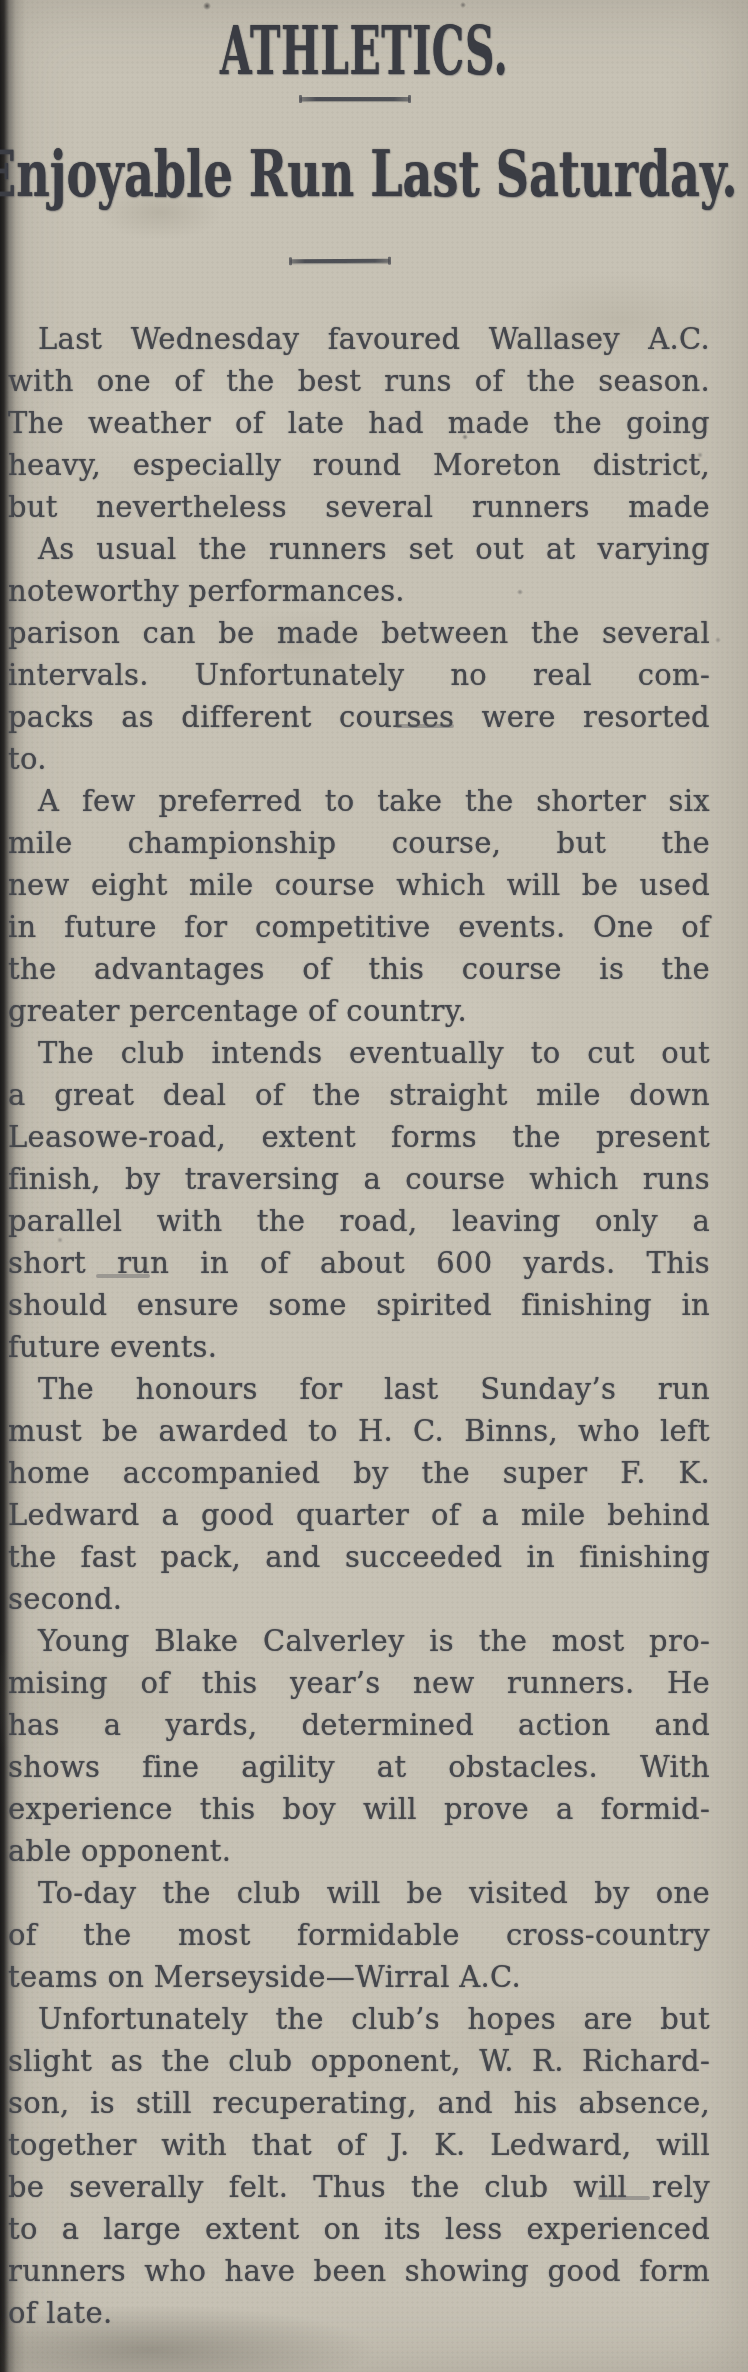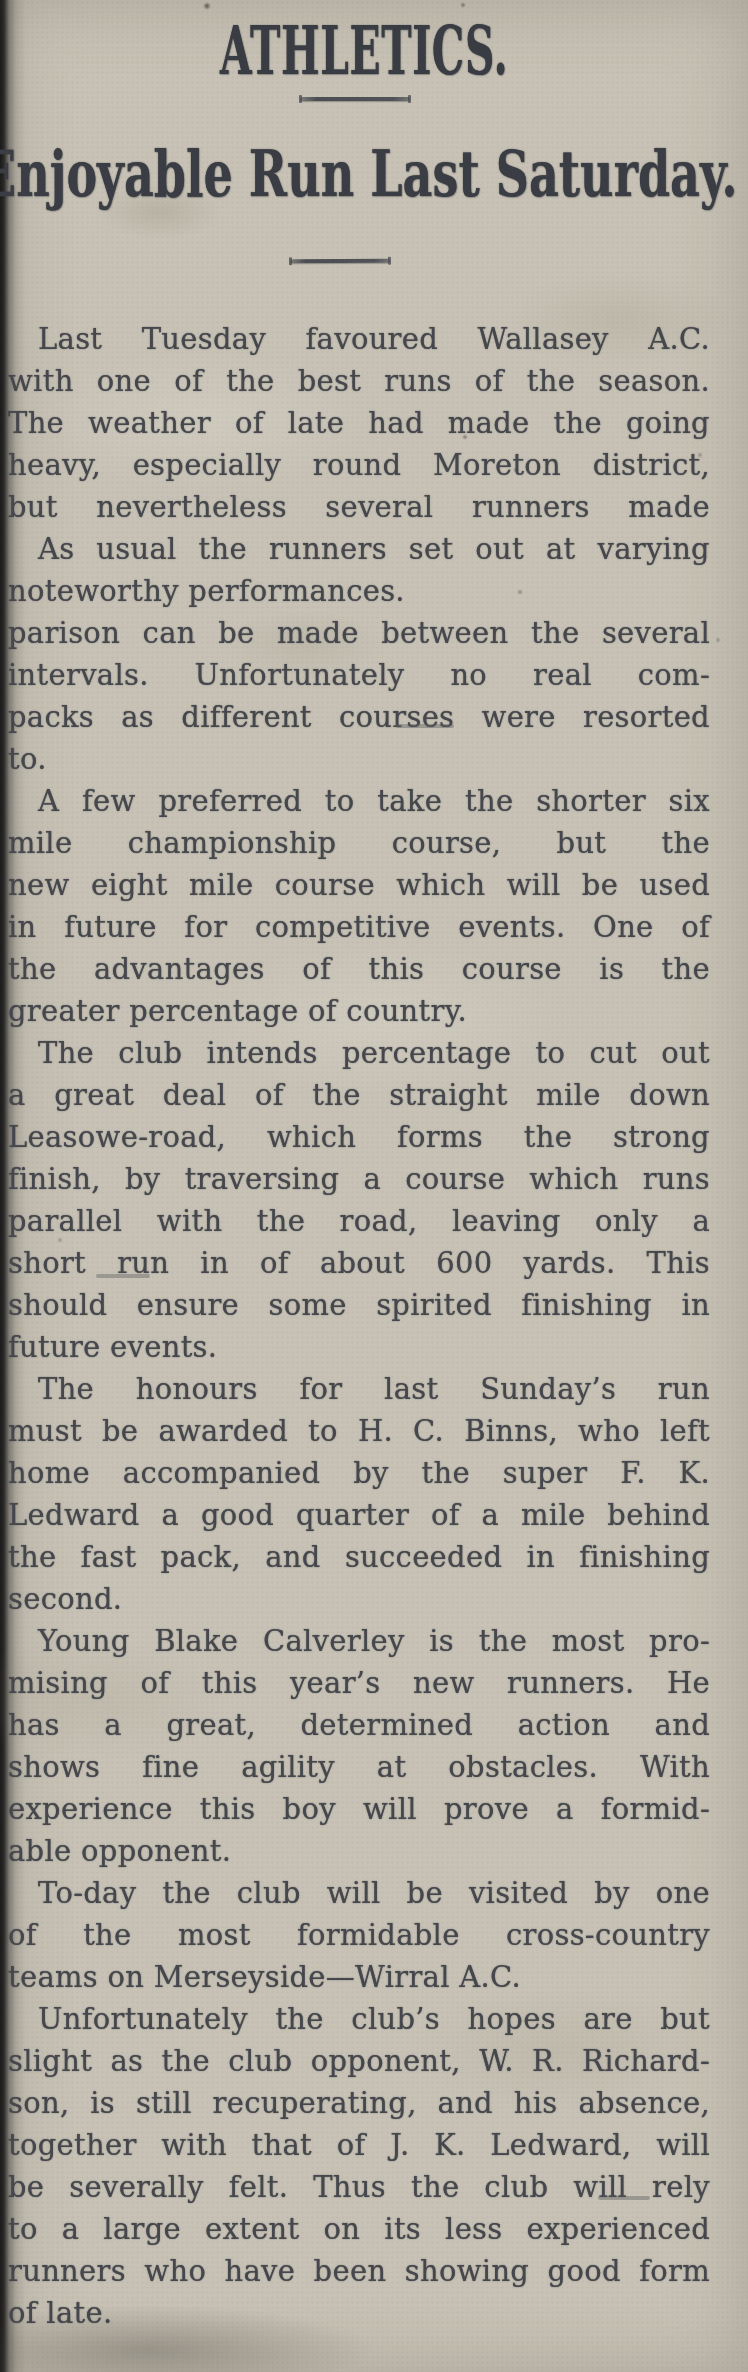--- a/index.html
+++ b/index.html
@@ -125,54 +125,54 @@
       <span class="kicker">ATHLETICS.</span>
     </div>
     <div class="rule rule-1"></div>
     <div class="headline-row">
       <span class="headline">Enjoyable Run Last Saturday.</span>
     </div>
     <div class="rule rule-2"></div>
   </div>
 
   <div class="article">
-      <div class="line first">Last Tuesday favoured Wallasey A.C.</div>
+      <div class="line first">Last Wednesday favoured Wallasey A.C.</div>
       <div class="line">with one of the best runs of the season.</div>
       <div class="line">The weather of late had made the going</div>
       <div class="line">heavy, especially round Moreton district,</div>
       <div class="line">but nevertheless several runners made</div>
       <div class="line first">As usual the runners set out at varying</div>
       <div class="line last">noteworthy performances.</div>
       <div class="line">parison can be made between the several</div>
       <div class="line">intervals.  Unfortunately no real com-</div>
       <div class="line">packs as different courses were resorted</div>
       <div class="line last">to.</div>
       <div class="line first">A few preferred to take the shorter six</div>
       <div class="line">mile championship course, but the</div>
       <div class="line">new eight mile course which will be used</div>
       <div class="line">in future for competitive events.  One of</div>
       <div class="line">the advantages of this course is the</div>
       <div class="line last">greater percentage of country.</div>
-      <div class="line first">The club intends percentage to cut out</div>
+      <div class="line first">The club intends eventually to cut out</div>
       <div class="line">a great deal of the straight mile down</div>
-      <div class="line">Leasowe-road, which forms the strong</div>
+      <div class="line">Leasowe-road, extent forms the present</div>
       <div class="line">finish, by traversing a course which runs</div>
       <div class="line">parallel with the road, leaving only a</div>
       <div class="line">short run in of about 600 yards.  This</div>
       <div class="line">should ensure some spirited finishing in</div>
       <div class="line last">future events.</div>
       <div class="line first">The honours for last Sunday’s run</div>
       <div class="line">must be awarded to H. C. Binns, who left</div>
       <div class="line">home accompanied by the super F. K.</div>
       <div class="line">Ledward a good quarter of a mile behind</div>
       <div class="line">the fast pack, and succeeded in finishing</div>
       <div class="line last">second.</div>
       <div class="line first">Young Blake Calverley is the most pro-</div>
       <div class="line">mising of this year’s new runners.  He</div>
-      <div class="line">has a great, determined action and</div>
+      <div class="line">has a yards, determined action and</div>
       <div class="line">shows fine agility at obstacles.  With</div>
       <div class="line">experience this boy will prove a formid-</div>
       <div class="line last">able opponent.</div>
       <div class="line first">To-day the club will be visited by one</div>
       <div class="line">of the most formidable cross-country</div>
       <div class="line last">teams on Merseyside—Wirral A.C.</div>
       <div class="line first">Unfortunately the club’s hopes are but</div>
       <div class="line">slight as the club opponent, W. R. Richard-</div>
       <div class="line">son, is still recuperating, and his absence,</div>
       <div class="line">together with that of J. K. Ledward, will</div>

